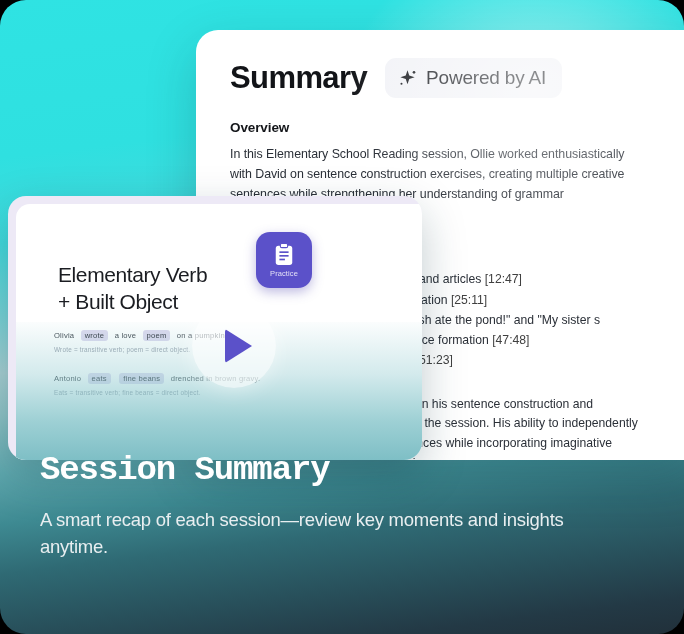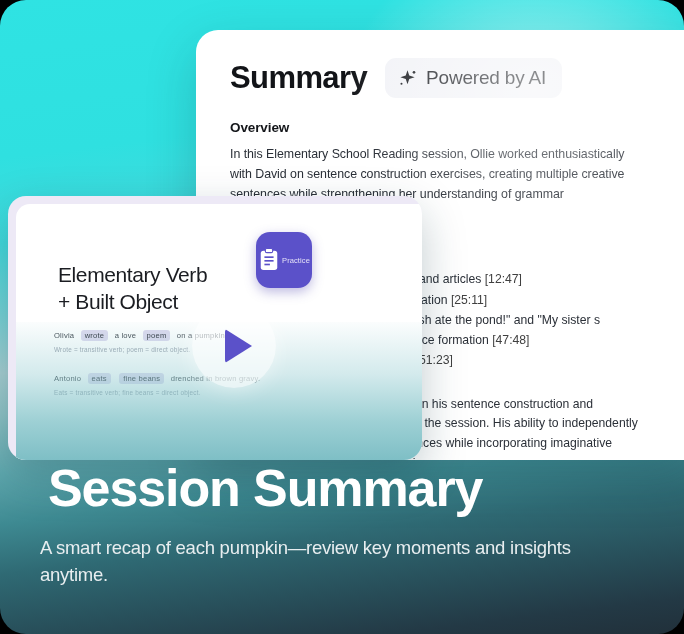--- a/index.html
+++ b/index.html
@@ -164,21 +164,21 @@
   }
   .practice-badge {
     position: absolute;
     left: 240px;
     top: 28px;
     width: 56px;
     height: 56px;
     background: #5B51C9;
     border-radius: 14px;
     display: flex;
-    flex-direction: row;
+    flex-direction: column;
     align-items: center;
     justify-content: center;
     gap: 2px;
     box-shadow: 0 4px 12px rgba(70,58,170,0.35);
   }
   .clipboard { width: 22px; height: 24px; display:block; }
   .practice-label {
     font-size: 7.5px;
     color: #E4E1F7;
     letter-spacing: 0.1px;
@@ -336,26 +336,27 @@
   .vt-btn svg { width: 8px; height: 8px; display:block; }
 
   
   .footer {
     position: absolute;
     left: 40px;
     top: 452px;
     width: 600px;
   }
   .headline {
-    margin: 8px;
-    font-size: 52px;
+    margin: 0;
+    font-size: 34px;
     font-weight: bold;
     color: #FFFFFF;
     letter-spacing: -1.1px;
     line-height: 1.1;
+    font-family: Liberation Mono, monospace;
   }
   .subtitle {
     margin: 18px 0 0 0;
     font-size: 18.5px;
     line-height: 1.45;
     color: #E8EEF0;
     letter-spacing: -0.25px;
     width: 570px;
   }
 </style>
@@ -480,16 +481,16 @@
       <div class="lesson-fade"></div>
 
       <div class="play-wrap">
         <span class="play-tri"></span>
       </div>
     </div>
   </div>
 
   <div class="footer">
     <h1 class="headline">Session Summary</h1>
-    <p class="subtitle">A smart recap of each pumpkin—review key moments and insights anytime.</p>
+    <p class="subtitle">A smart recap of each session—review key moments and insights anytime.</p>
   </div>
 
 </div>
 
 </body></html>

